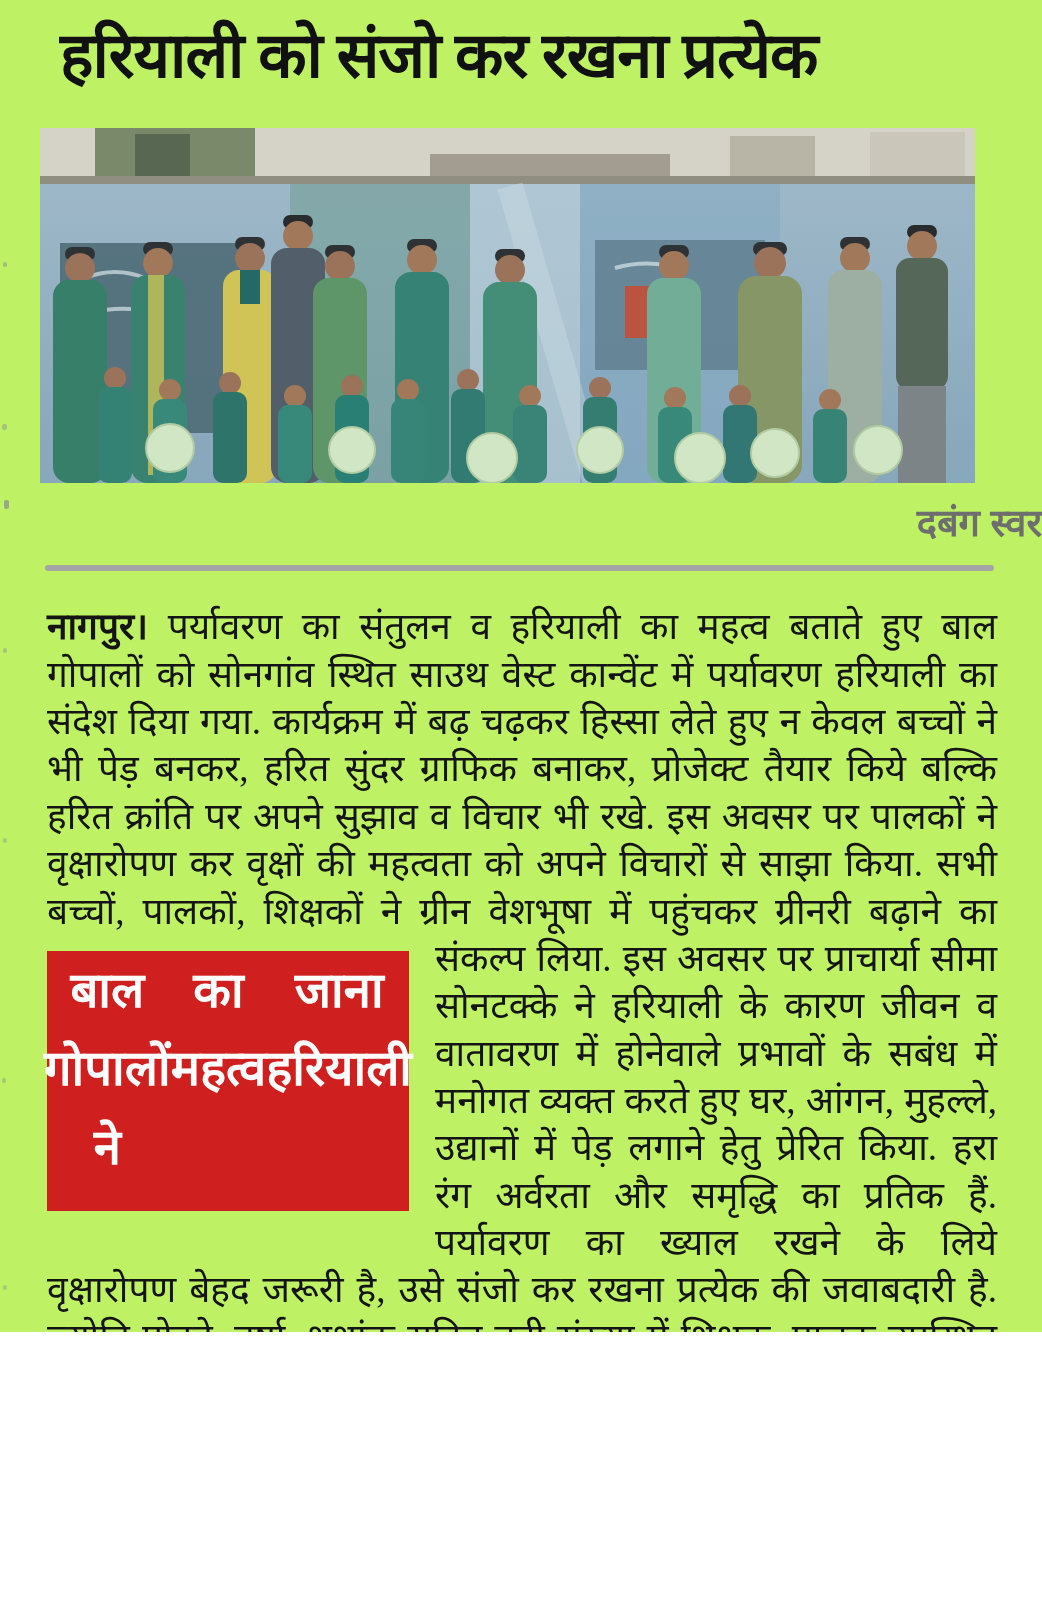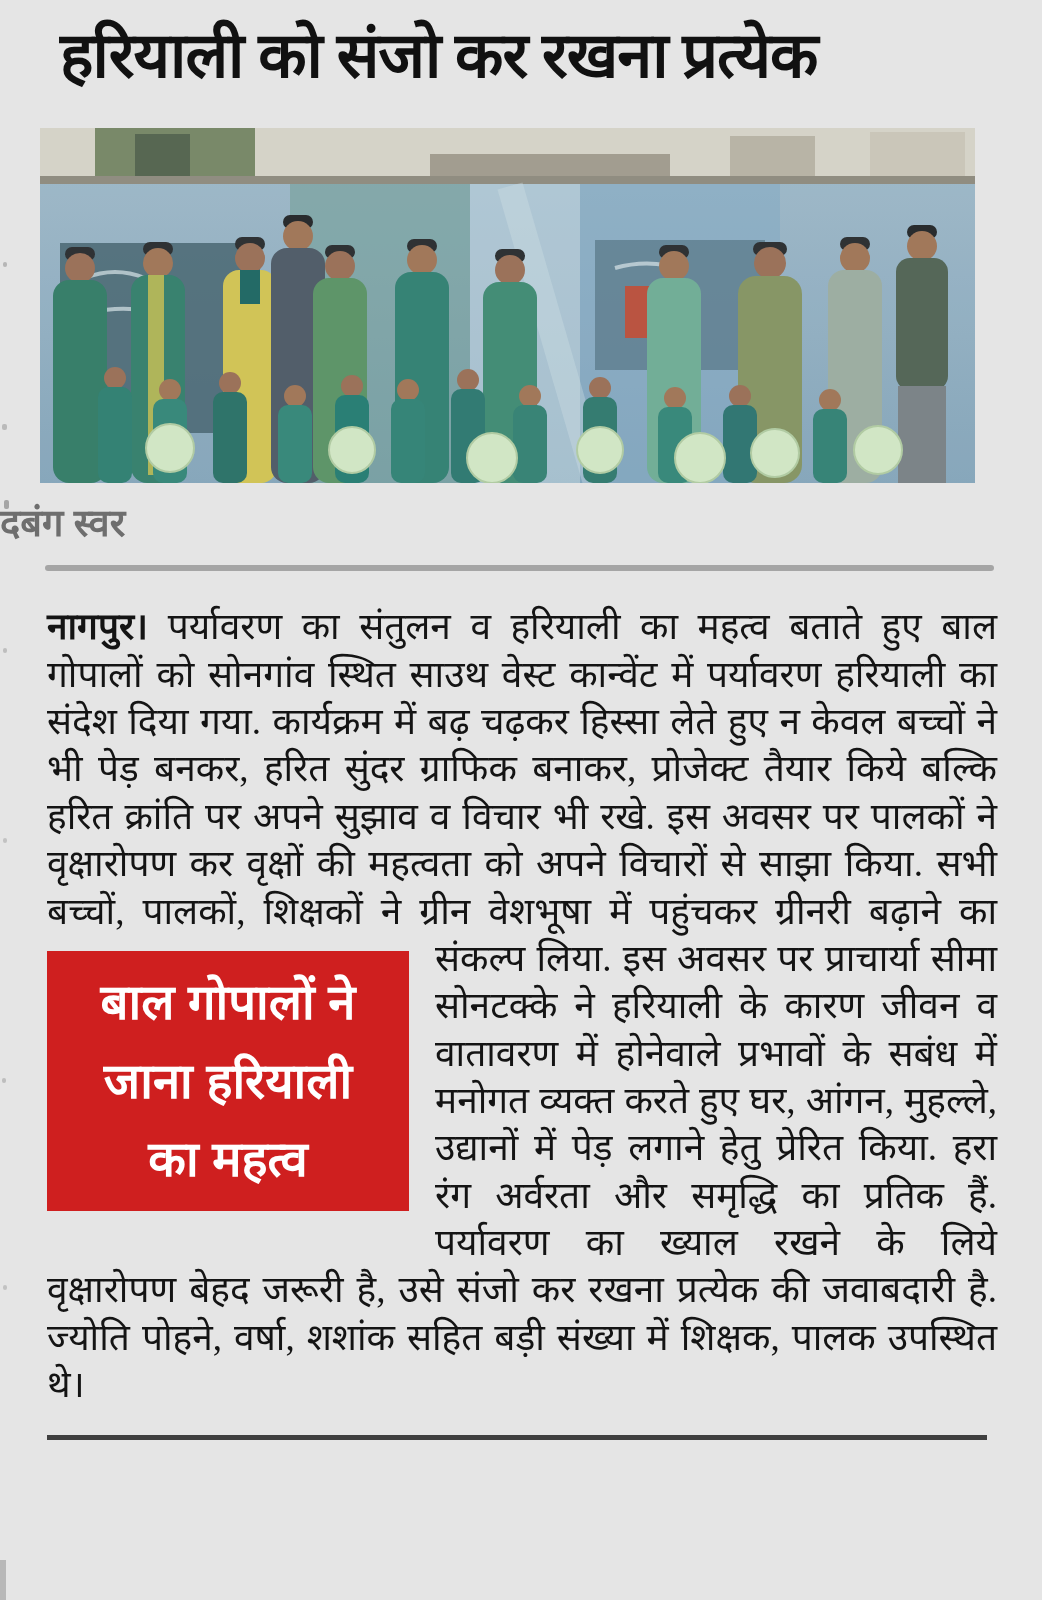--- a/index.html
+++ b/index.html
@@ -1,19 +1,19 @@
 <!DOCTYPE html>
 <html><head>
 <meta charset="utf-8">
 <style>
   html,body{margin:0;padding:0;background:#ffffff;}
   .page{
     position:relative;
-    width:1042px;height:1600px;
-    background:#e5e5e5;
+    width:1042px;height:1332px;
+    background:#bef264;
     overflow:hidden;
     font-family:"Liberation Serif","DejaVu Serif",serif;
     color:#161616;
   }
   .headline{
     margin:14px 46px 0 60px;
     font-size:63px;
     font-weight:700;
     line-height:1.34;
     color:#111111;
@@ -21,21 +21,21 @@
   }
   .headline .hl-line{display:block;white-space:nowrap;}
   .photo-wrap{
     margin:30px 67px 0 40px;
     width:935px;height:355px;
     background:#9db6c6;
     overflow:hidden;
   }
   .photo-wrap svg{display:block;}
   .caption{
-    text-align:left;
+    text-align:right;
     margin-top:12px;
     font-family:"Liberation Sans","DejaVu Sans",sans-serif;
     font-size:38px;
     font-weight:700;
     color:#6e6e6e;
   }
   .rule-gray{
     height:6px;
     background:#a5a5a5;
     margin:18px 48px 0 45px;
@@ -44,21 +44,20 @@
   .article{
     margin:32px 45px 0 47px;
     font-size:37px;
     line-height:1.28;
     text-align:justify;
     color:#141414;
   }
   .dateline{font-weight:700;}
   .highlight{
     display:flex;
-    flex-direction:column;
     justify-content:center;
     float:left;
     width:362px;height:260px;
     margin:16px 26px 10px 0;
     background:#cf1f1f;
     color:#ffffff;
     text-align:center;
     font-family:"Liberation Sans","DejaVu Sans",sans-serif;
     font-weight:700;
     font-size:49px;
@@ -258,21 +257,21 @@
   </div>
 
   <div class="caption">दबंग स्वर</div>
 
   <div class="rule-gray"></div>
 
   <p class="article">
     <span class="dateline">नागपुर।</span><span> पर्यावरण का संतुलन व हरियाली का महत्व बताते हुए बाल गोपालों को सोनगांव स्थित साउथ वेस्ट कान्वेंट में पर्यावरण हरियाली का संदेश दिया गया. कार्यक्रम में बढ़ चढ़कर हिस्सा लेते हुए न केवल बच्चों ने भी पेड़ बनकर, हरित सुंदर ग्राफिक बनाकर, प्रोजेक्ट तैयार किये बल्कि हरित क्रांति पर अपने सुझाव व विचार भी रखे. इस अवसर पर पालकों ने वृक्षारोपण कर वृक्षों की महत्वता को अपने विचारों से साझा किया. सभी बच्चों, पालकों, शिक्षकों ने ग्रीन वेशभूषा में पहुंचकर ग्रीनरी बढ़ाने का संकल्प लिया. इस अवसर पर प्राचार्या</span>
     <span class="highlight">
       <span class="hb-line">बाल गोपालों ने</span>
+      <span class="hb-line">का महत्व</span>
       <span class="hb-line">जाना हरियाली</span>
-      <span class="hb-line">का महत्व</span>
     </span>
     <span>सीमा सोनटक्के ने हरियाली के कारण जीवन व वातावरण में होनेवाले प्रभावों के सबंध में मनोगत व्यक्त करते हुए घर, आंगन, मुहल्ले, उद्यानों में पेड़ लगाने हेतु प्रेरित किया. हरा रंग अर्वरता और समृद्धि का प्रतिक हैं. पर्यावरण का ख्याल रखने के लिये वृक्षारोपण बेहद जरूरी है, उसे संजो कर रखना प्रत्येक की जवाबदारी है. ज्योति पोहने, वर्षा, शशांक सहित बड़ी संख्या में शिक्षक, पालक उपस्थित थे।</span>
   </p>
 
   <div class="rule-dark"></div>
 
 </div>
 
 </body></html>

